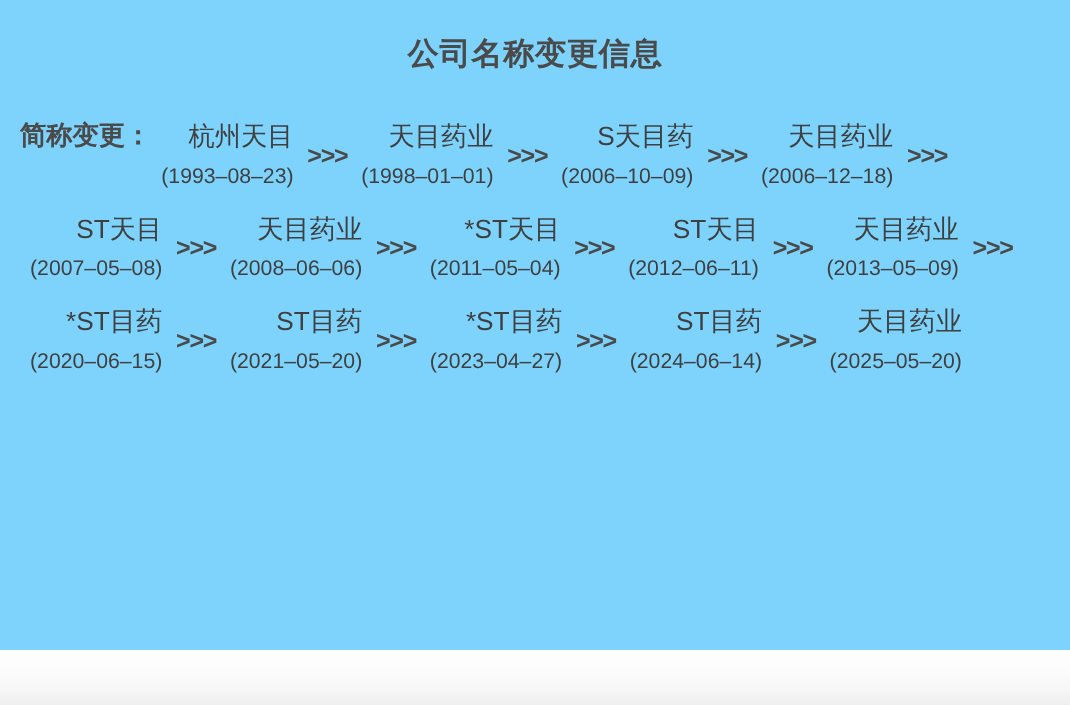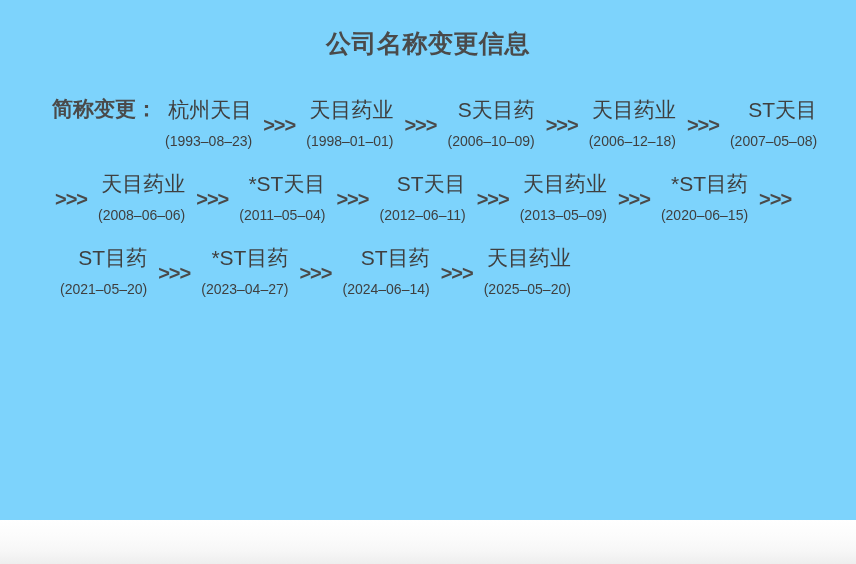--- a/index.html
+++ b/index.html
@@ -48,21 +48,21 @@
     color: #4a4a4a;
     letter-spacing: 0.5px;
     line-height: 34px;
   }
 
   .content {
     position: absolute;
     left: 0;
     top: 88px;
     width: 856px;
-    padding: 0 14px 0 52px;
+    padding: 0 14px 0 16px;
     box-sizing: border-box;
   }
 
   .field-row {
     display: block;
     font-size: 0;
   }
 
   .field-label {
     display: inline-block;
@@ -91,21 +91,21 @@
   .item-name {
     display: block;
     font-size: 21px;
     color: #3f3f3f;
     line-height: 30px;
     white-space: nowrap;
   }
 
   .item-date {
     display: block;
-    font-size: 14px;
+    font-size: 17px;
     color: #3f3f3f;
     line-height: 32px;
     white-space: nowrap;
   }
 
   .arrow-sep {
     display: inline-block;
     vertical-align: middle;
     font-size: 20px;
     font-weight: bold;

